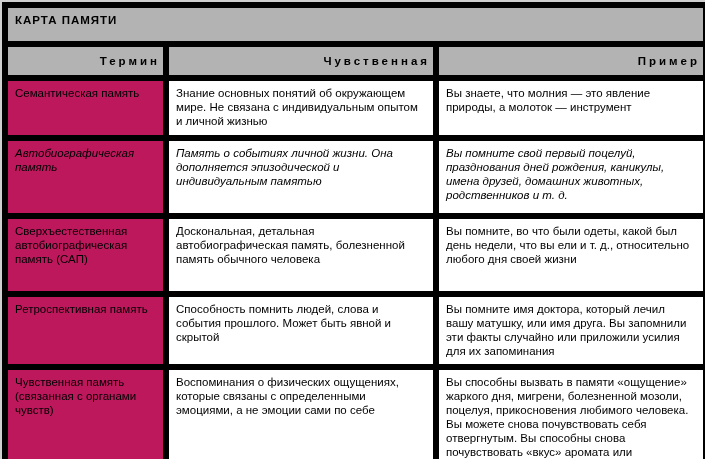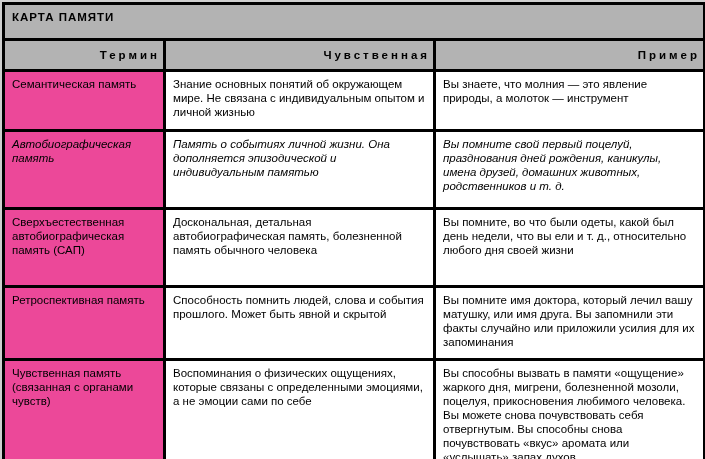--- a/index.html
+++ b/index.html
@@ -18,21 +18,21 @@
   }
   table.memory-table {
     width: 100%;
     height: 100%;
     border-collapse: collapse;
     table-layout: fixed;
     background: #ffffff;
   }
   table.memory-table th,
   table.memory-table td {
-    border: 3px solid #000000;
+    border: 6px solid #000000;
     vertical-align: top;
     text-align: left;
     font-size: 11.5px;
     line-height: 1.22;
     padding: 5px 8px 4px 7px;
     overflow: hidden;
   }
   th.table-title {
     background: #b3b3b3;
     text-align: center;
@@ -47,21 +47,21 @@
     background: #b3b3b3;
     text-align: right;
     vertical-align: middle;
     font-weight: bold;
     font-size: 11.5px;
     letter-spacing: 3px;
     height: 22px;
     padding: 3px;
   }
   td.term-cell {
-    background: #ec4899;
+    background: #be185d;
     font-weight: normal;
   }
   col.c-term { width: 161px; }
   col.c-def  { width: 270px; }
   col.c-ex   { width: 270px; }
   tr.r0 { height: 60px; }
   tr.r1 { height: 78px; font-style: italic; }
   tr.r2 { height: 78px; }
   tr.r3 { height: 73px; padding-left: 29px; }
   tr.r4 { height: 118px; }

